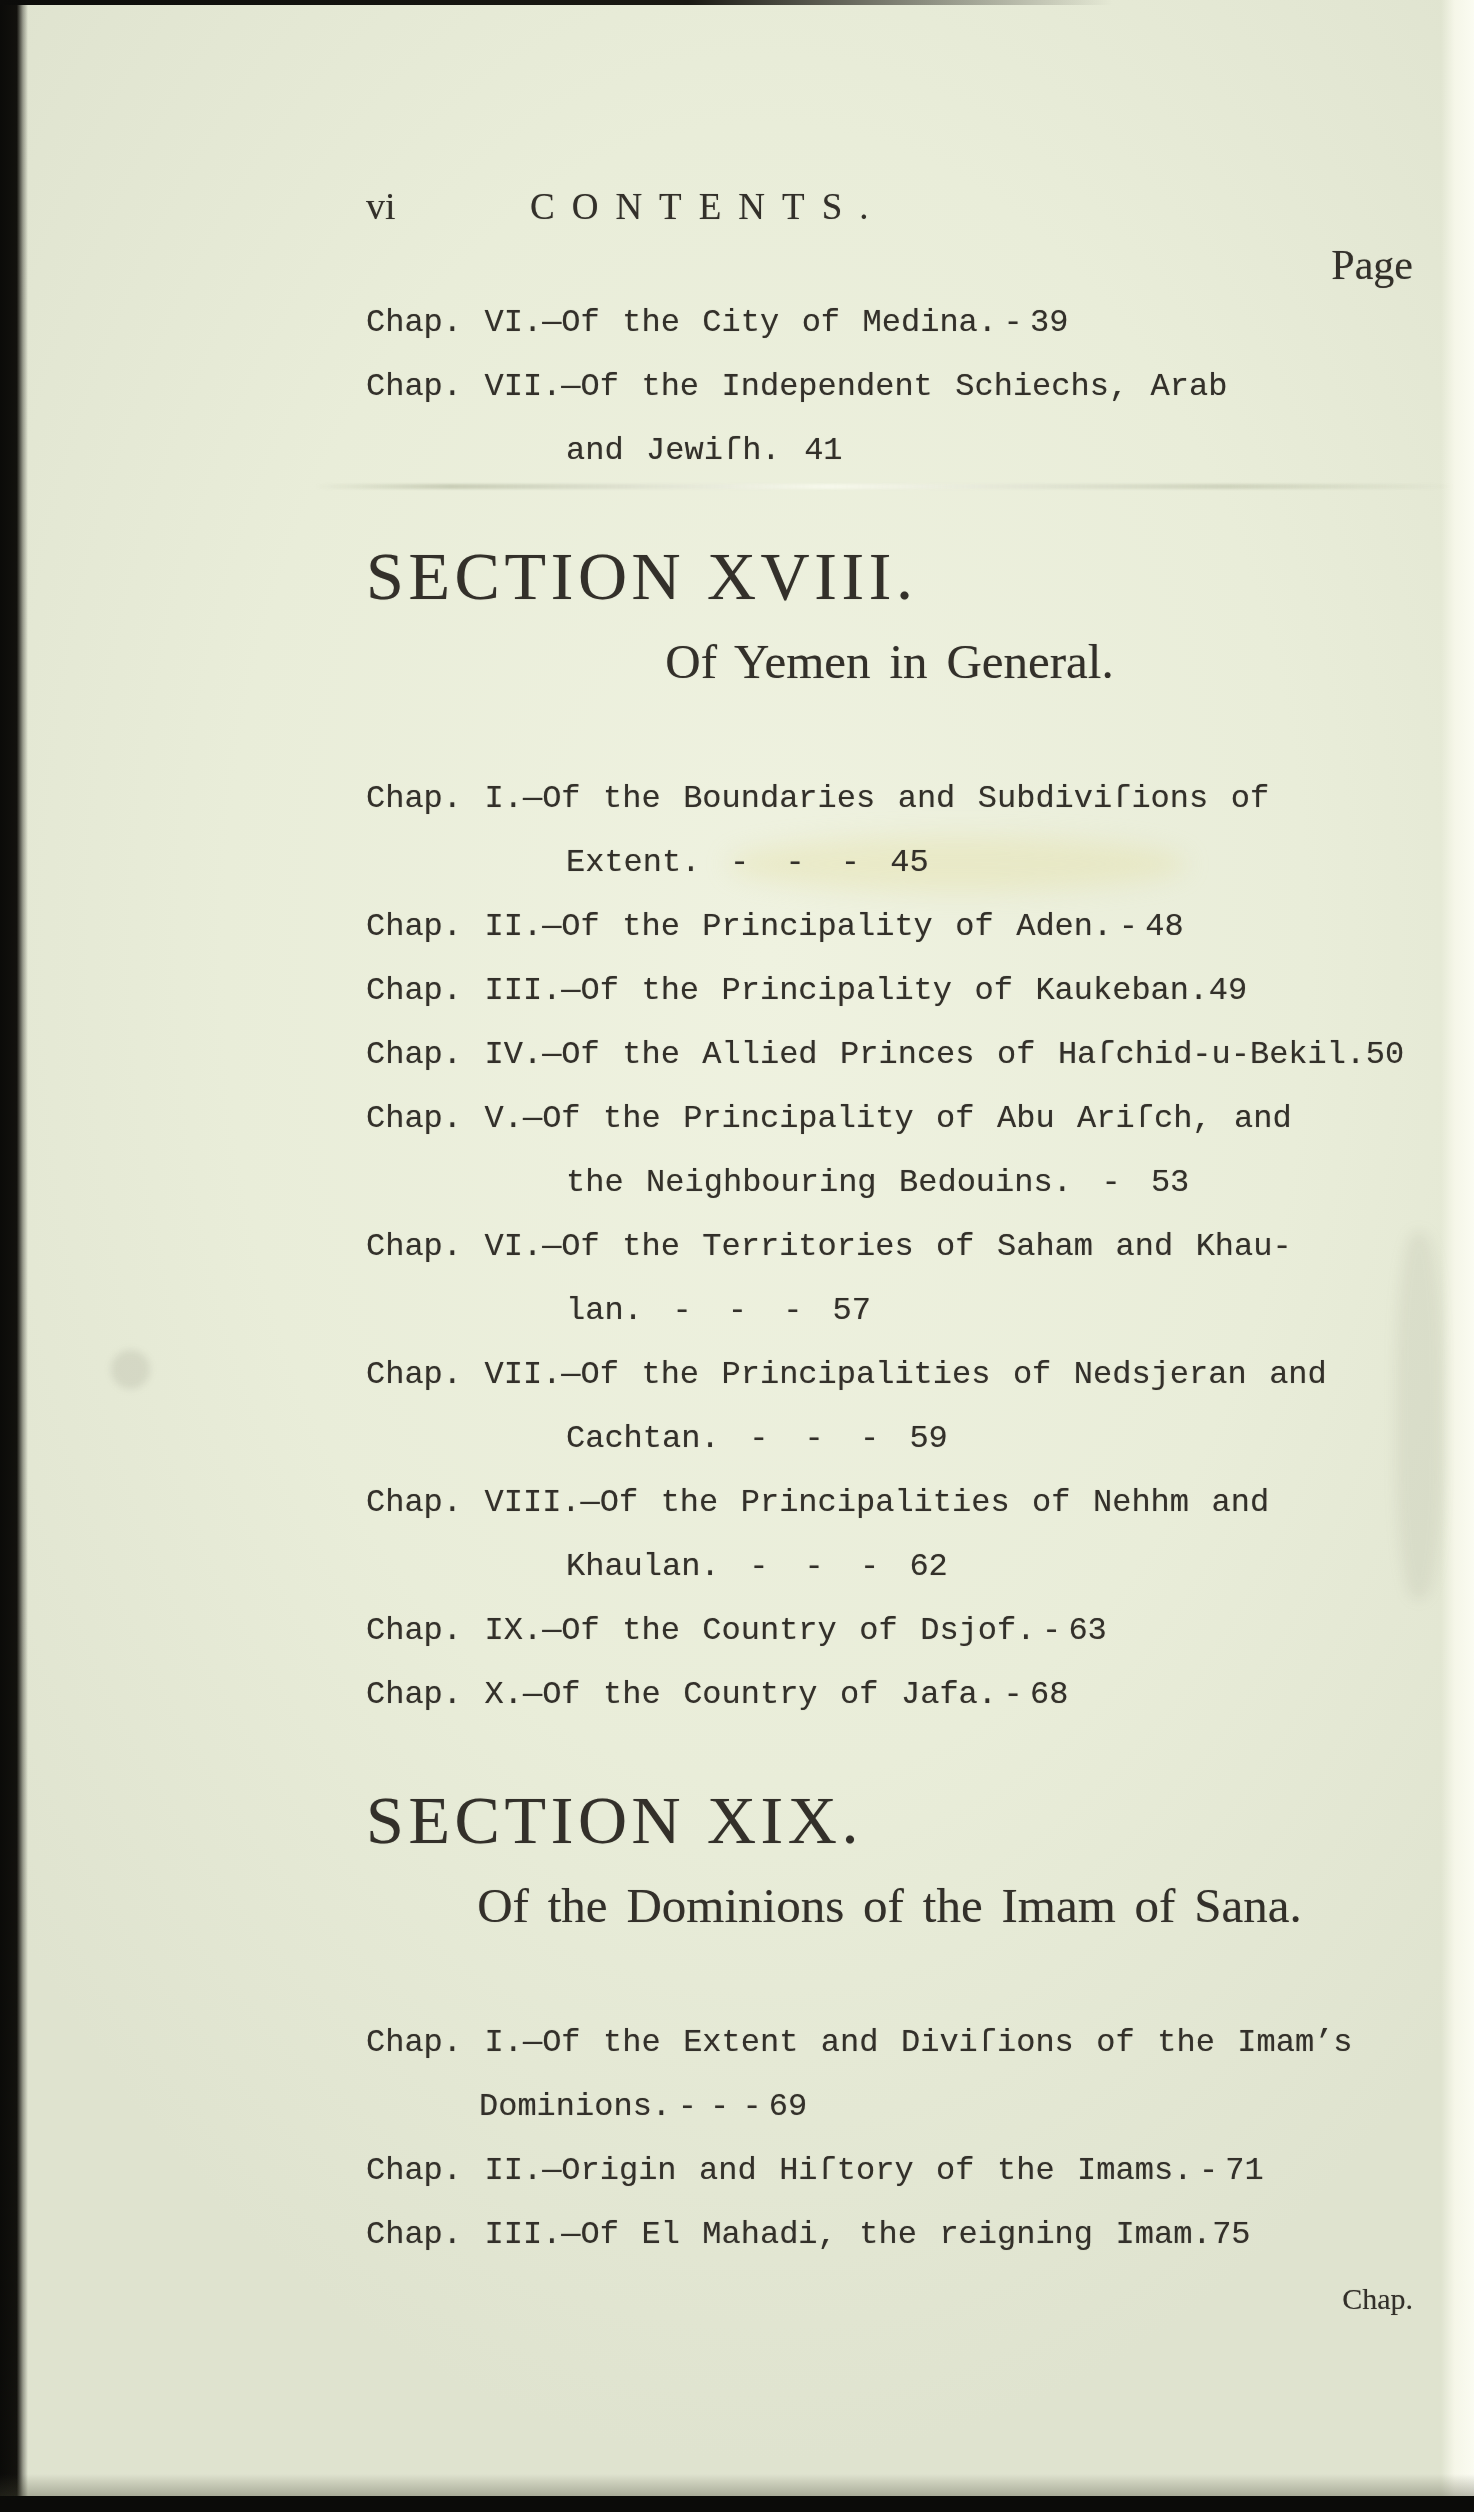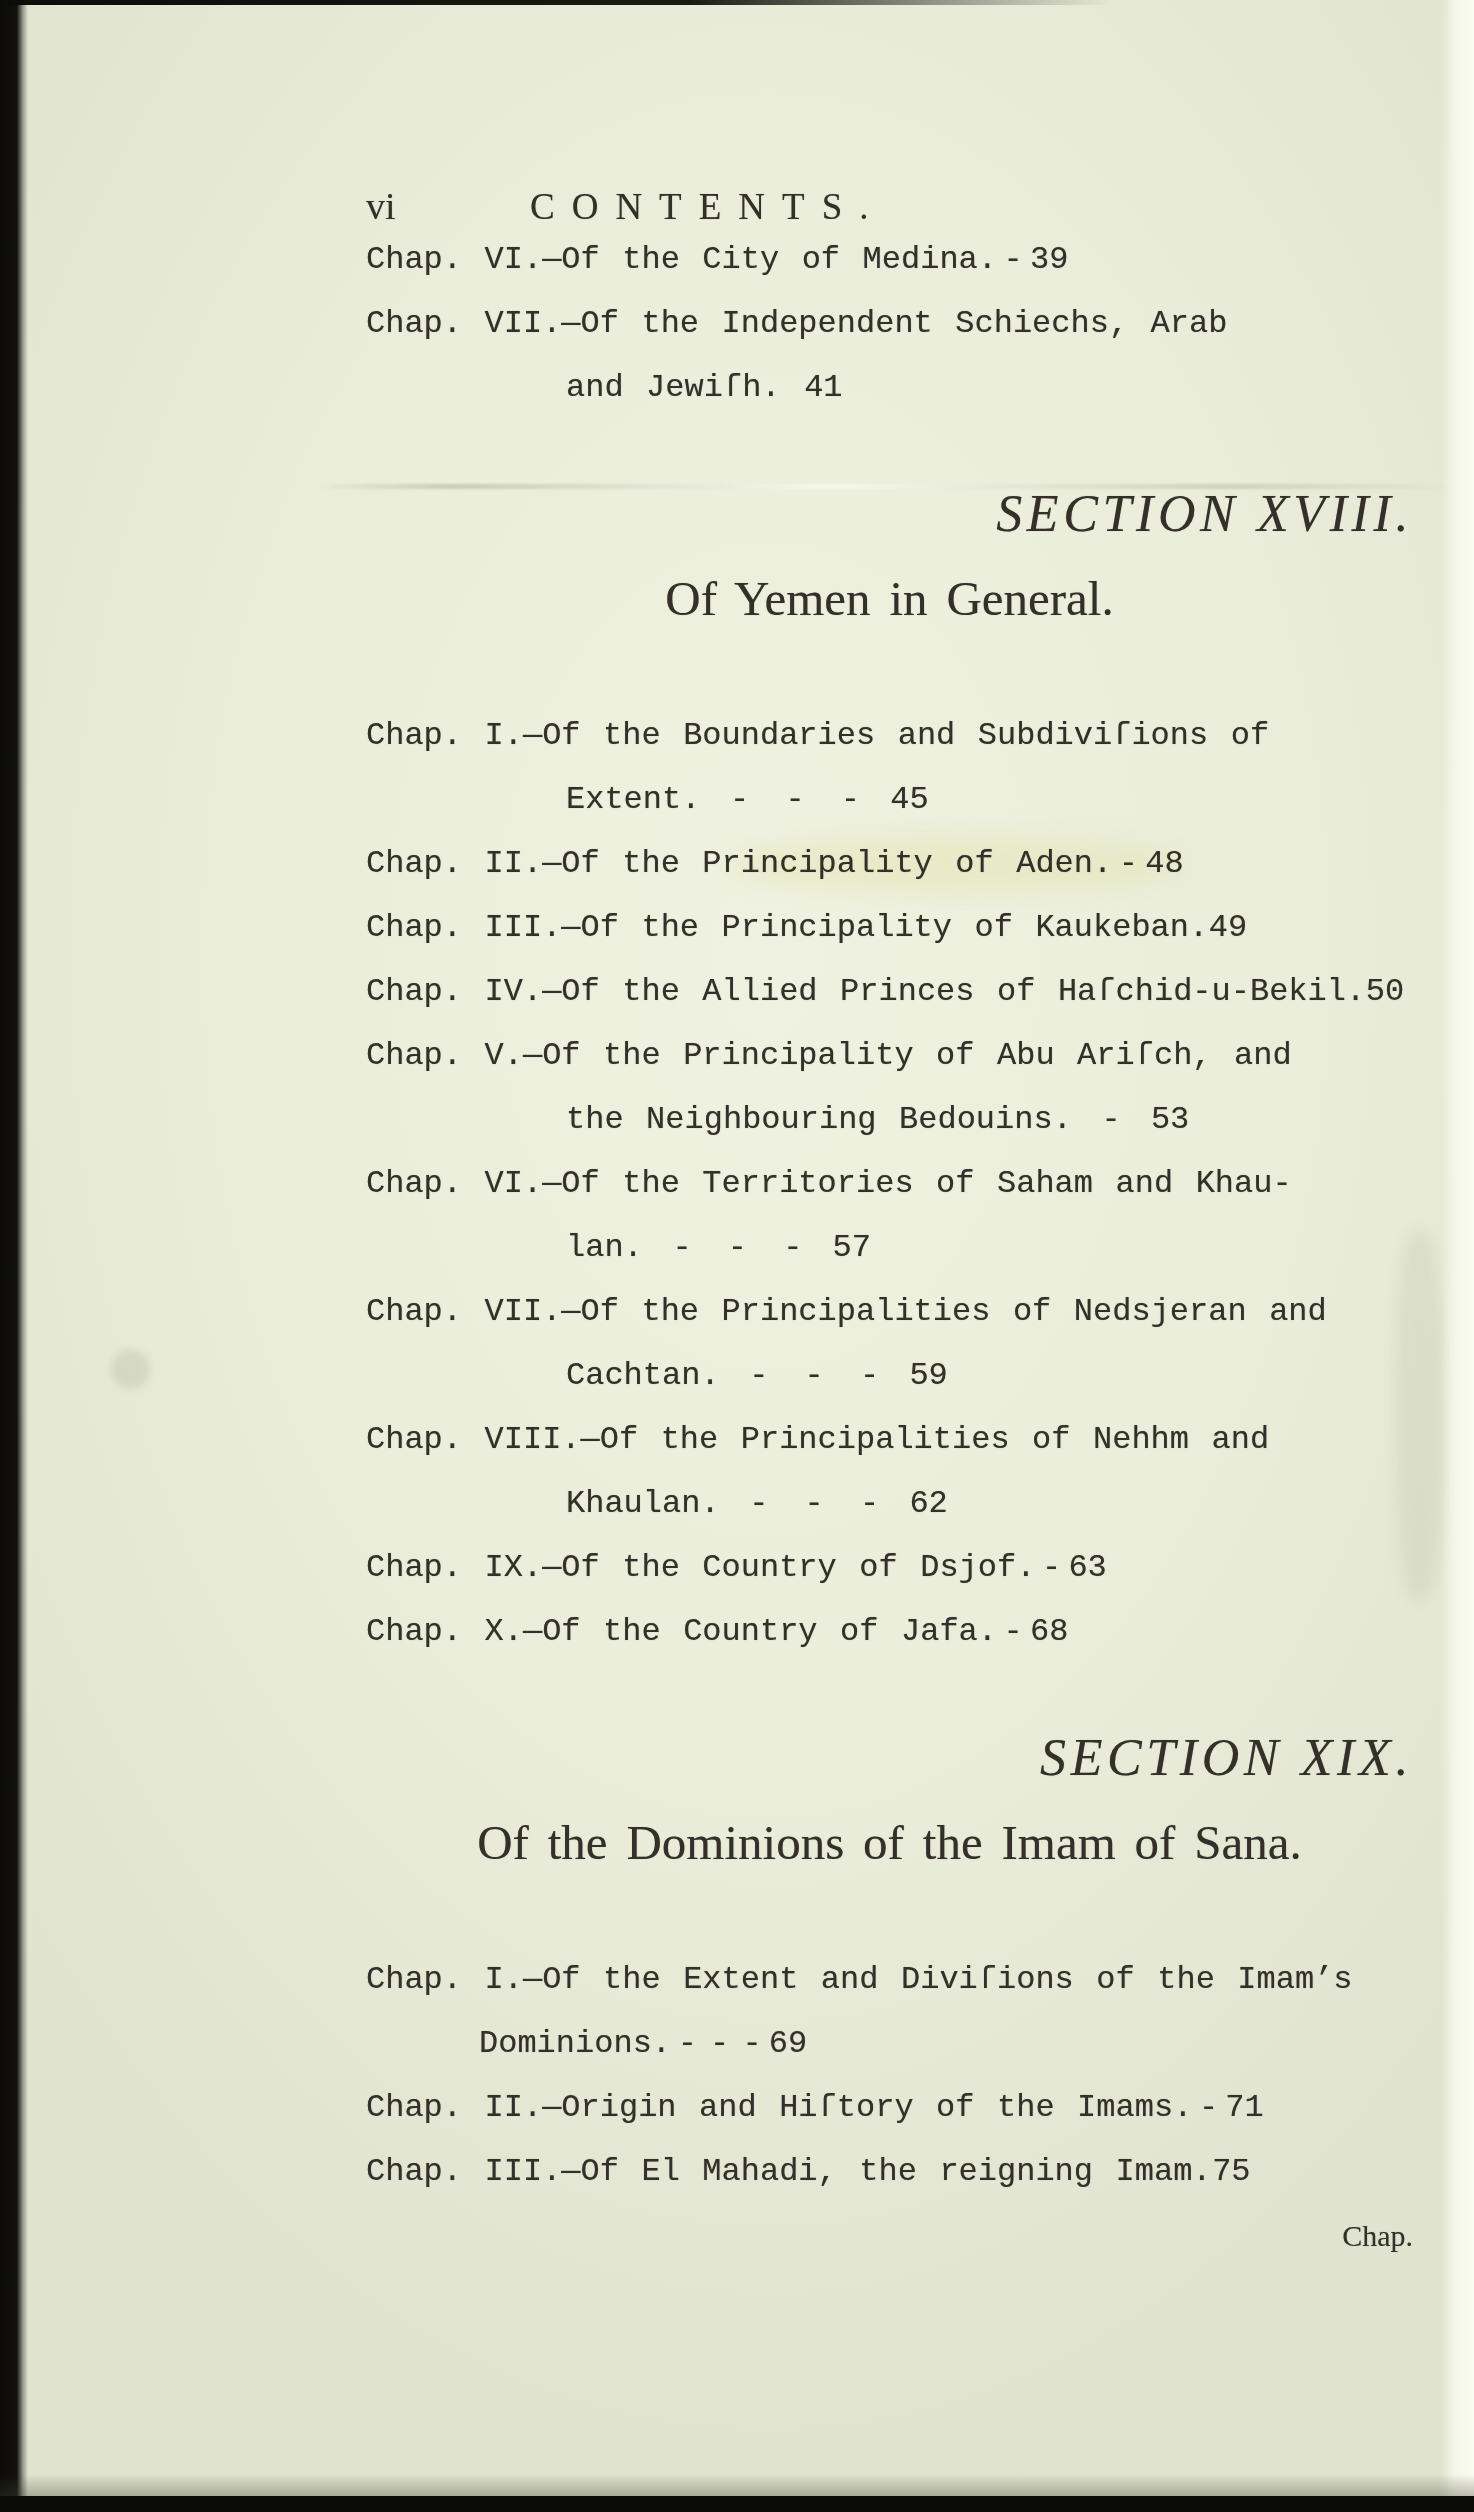--- a/index.html
+++ b/index.html
@@ -46,22 +46,22 @@
   .page-label-row{ text-align:right; font-size:42px; line-height:52px; margin-top:10.5px; }
 
   .toc-line{ display:flex; justify-content:flex-start; align-items:baseline;
     font-size:32px; line-height:64px; white-space:nowrap; word-spacing:3.3px;font-family:Liberation Mono, monospace; }
   .dash{ padding:0 6.6px; }
   .page-num{ text-align:right; min-width:39px; }
   .indent-0{ padding-left:0; }
   .indent-1{ padding-left:113px; }
   .indent-2{ padding-left:200px;gap:23px; }
 
-  .section-heading{ text-align:right; font-size:52px; line-height:71px;
-    letter-spacing:4.6px; margin-top:58px; white-space:nowrap;font-style:italic; }
+  .section-heading{ text-align:left; font-size:68px; line-height:71px;
+    letter-spacing:4.6px; margin-top:58px; white-space:nowrap; }
   .section-subheading{ text-align:center; font-size:49px; line-height:66px;
     margin-top:17px; word-spacing:6.6px; white-space:nowrap; }
   .section-block .entries{ margin-top:0; }
   .section-block.has-headings .entries{ margin-top:72px; }
 
   .catchword-row{ text-align:right; font-size:30px; line-height:64px; }
 </style>
 </head>
 <body>
 
@@ -76,20 +76,21 @@
 <div class="stain-3"></div>
 
 <div class="text-block">
 
   <div class="header-row">
     <span class="folio">vi</span>
     <span class="running-title">CONTENTS.</span>
     <span class="header-spacer"></span>
   </div>
 
+  <div class="page-label-row">Page</div>
 
   <div>
       <section class="section-block">
         <div class="entries">
           <div class="toc-entry">
             <div class="toc-line indent-0">
               <span class="line-text">Chap. VI.—Of the City of Medina.</span>
               <span class="dash">-</span>
               <span class="page-num">39</span>
             </div>

